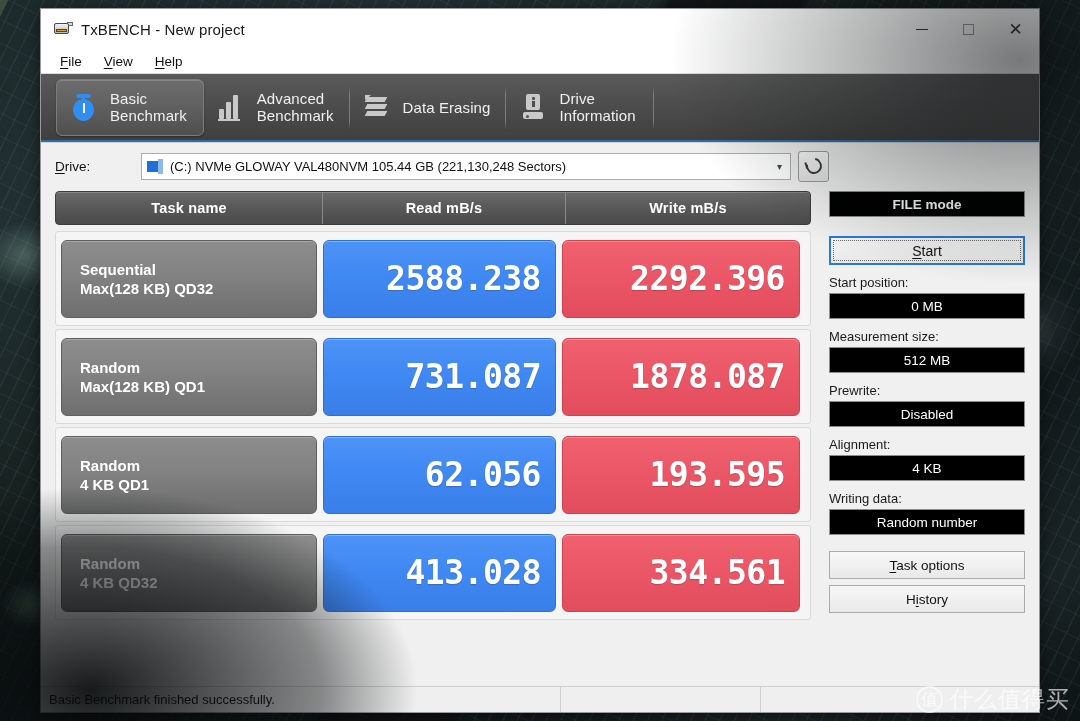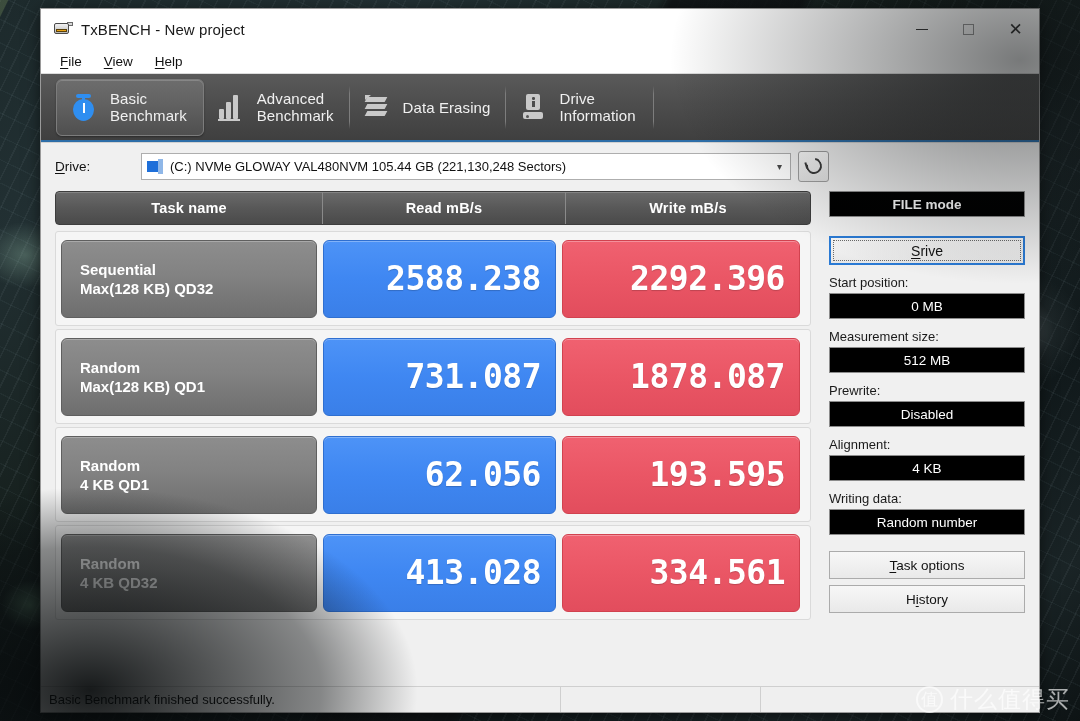--- a/index.html
+++ b/index.html
@@ -550,21 +550,21 @@
             </div>
 
           </div>
         </div>
 
         <div class="sidebar">
 
           <div class="sb-mode">FILE mode</div>
 
           <div class="sb-start">
-            <span><u>S</u><span>rive</span></span>
+            <span><u>S</u><span>tart</span></span>
           </div>
 
           <div class="sb-caption">Start position:</div>
           <div class="sb-field">0 MB</div>
 
           <div class="sb-caption">Measurement size:</div>
           <div class="sb-field">512 MB</div>
 
           <div class="sb-caption">Prewrite:</div>
           <div class="sb-field">Disabled</div>

